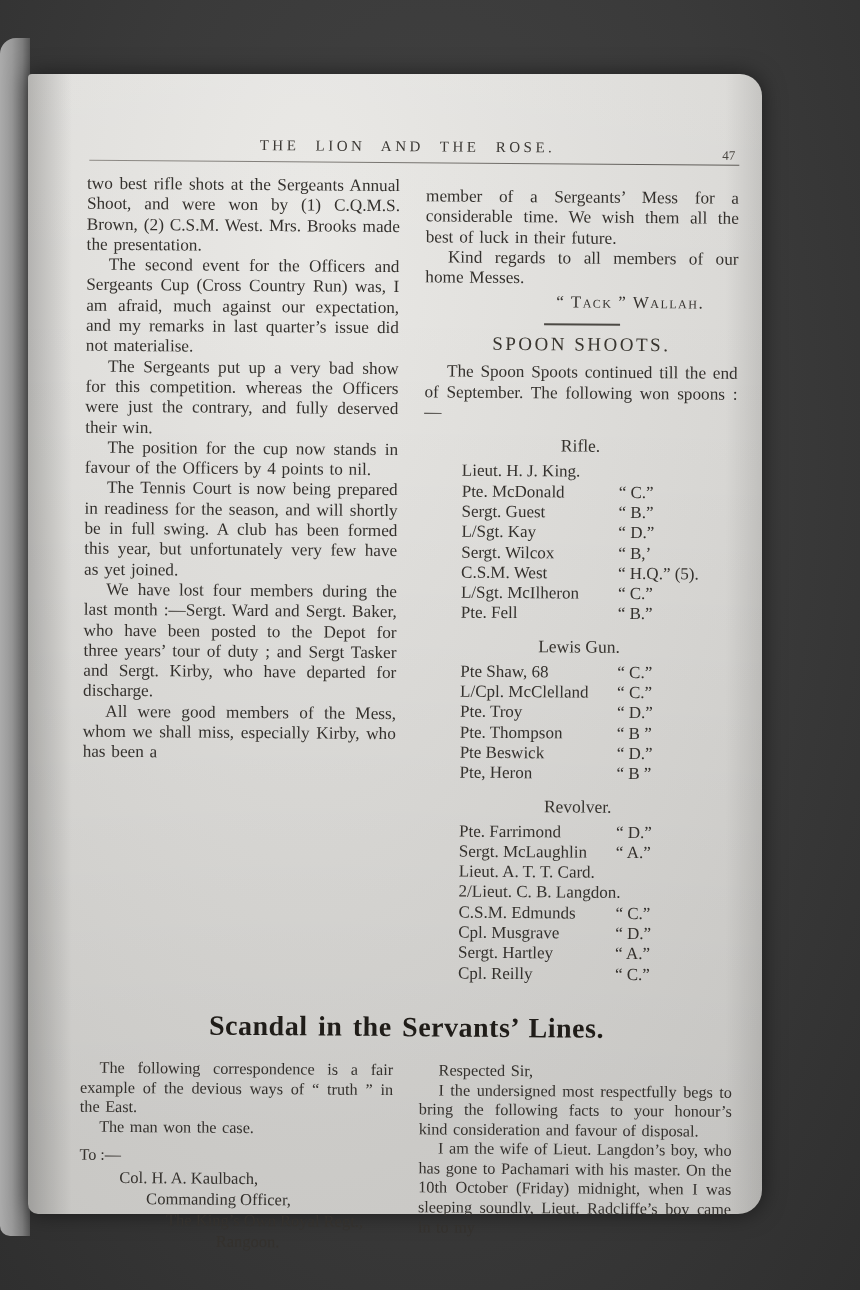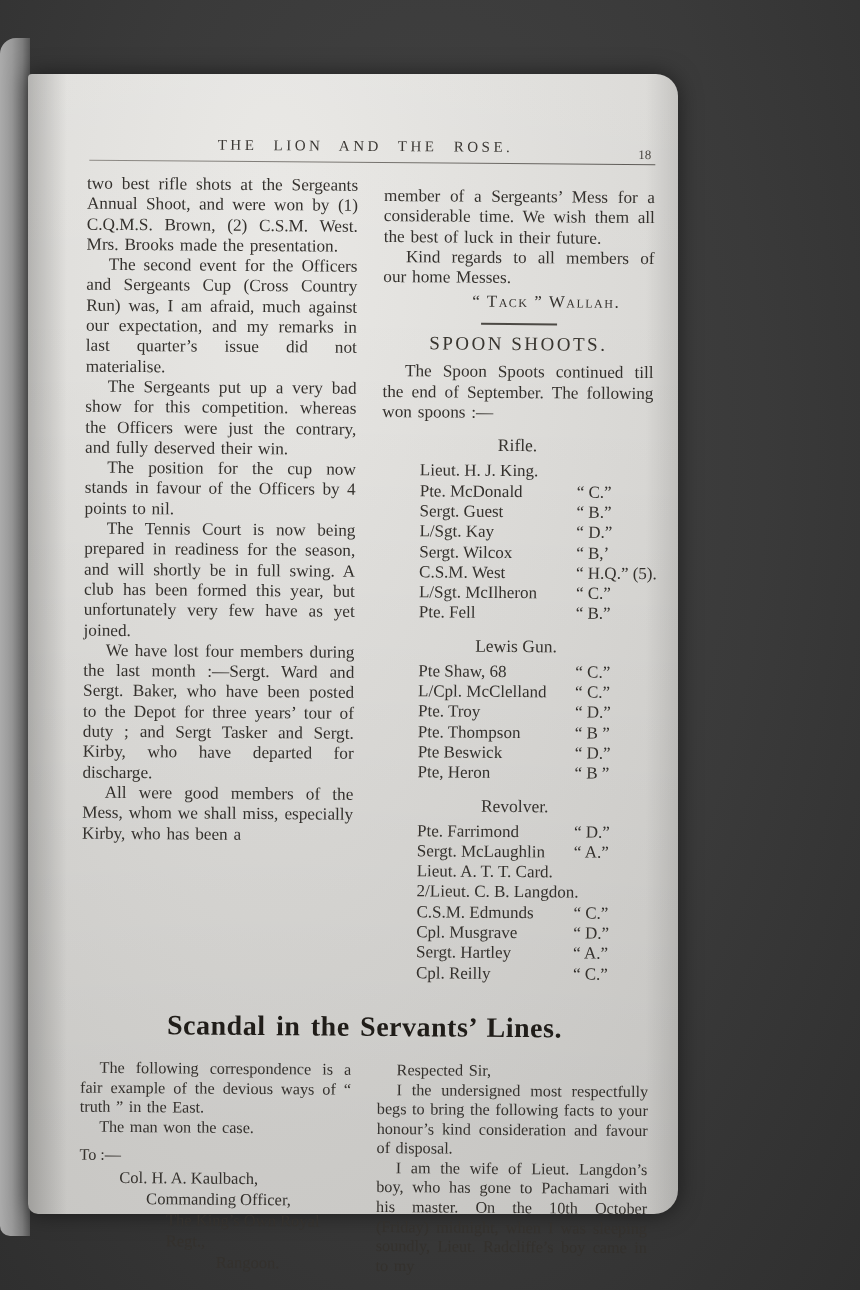--- a/index.html
+++ b/index.html
@@ -8,21 +8,21 @@
     background:radial-gradient(ellipse at 50% 35%, #434343 0%, #3a3a3a 55%, #2f2f2f 100%);
     overflow:hidden;position:relative;
     font-family:"Liberation Serif","DejaVu Serif",serif;
   }
   .spine{
     position:absolute;left:0;top:38px;width:30px;height:1198px;
     background:linear-gradient(90deg,#ababab 0%,#9a9a9a 40%,#7c7c7c 75%,#565656 100%);
     border-radius:16px 0 0 10px;
   }
   .page{
-    position:absolute;left:28px;top:74px;width:650px;height:1140px;
+    position:absolute;left:28px;top:74px;width:734px;height:1140px;
     background:
       linear-gradient(90deg,rgba(0,0,0,.20) 0%,rgba(0,0,0,0) 6%),
       linear-gradient(270deg,rgba(0,0,0,.10) 0%,rgba(0,0,0,0) 5%),
       linear-gradient(180deg,rgba(255,255,255,.06) 0%,rgba(0,0,0,0) 20%,rgba(0,0,0,.07) 94%),
       radial-gradient(ellipse at 38% 14%, #e9e8e5 0%, #dfdedb 45%, #d3d2cf 100%);
     background-color:#dcdbd8;
     border-radius:4px 22px 24px 10px;
     box-shadow:0 0 22px rgba(0,0,0,.5);
   }
   .content{
@@ -75,21 +75,21 @@
 </head>
 <body>
 
 <div class="spine"></div>
 
 <div class="page">
   <div class="content">
 
     <div class="pg-header">
       <div class="running-title">THE  LION  AND  THE  ROSE.</div>
-      <div class="page-number">18</div>
+      <div class="page-number">47</div>
       <div class="header-rule"></div>
     </div>
 
     <div class="columns">
 
       <div class="col col-left">
 
           <p class="body-p">two best rifle shots at the Sergeants Annual Shoot, and were won by (1) C.Q.M.S. Brown, (2) C.S.M. West. Mrs. Brooks made the presentation.</p>
 
           <p class="body-p">The second event for the Officers and Sergeants Cup (Cross Country Run) was, I am afraid, much against our expectation, and my remarks in last quarter’s issue did not materialise.</p>

